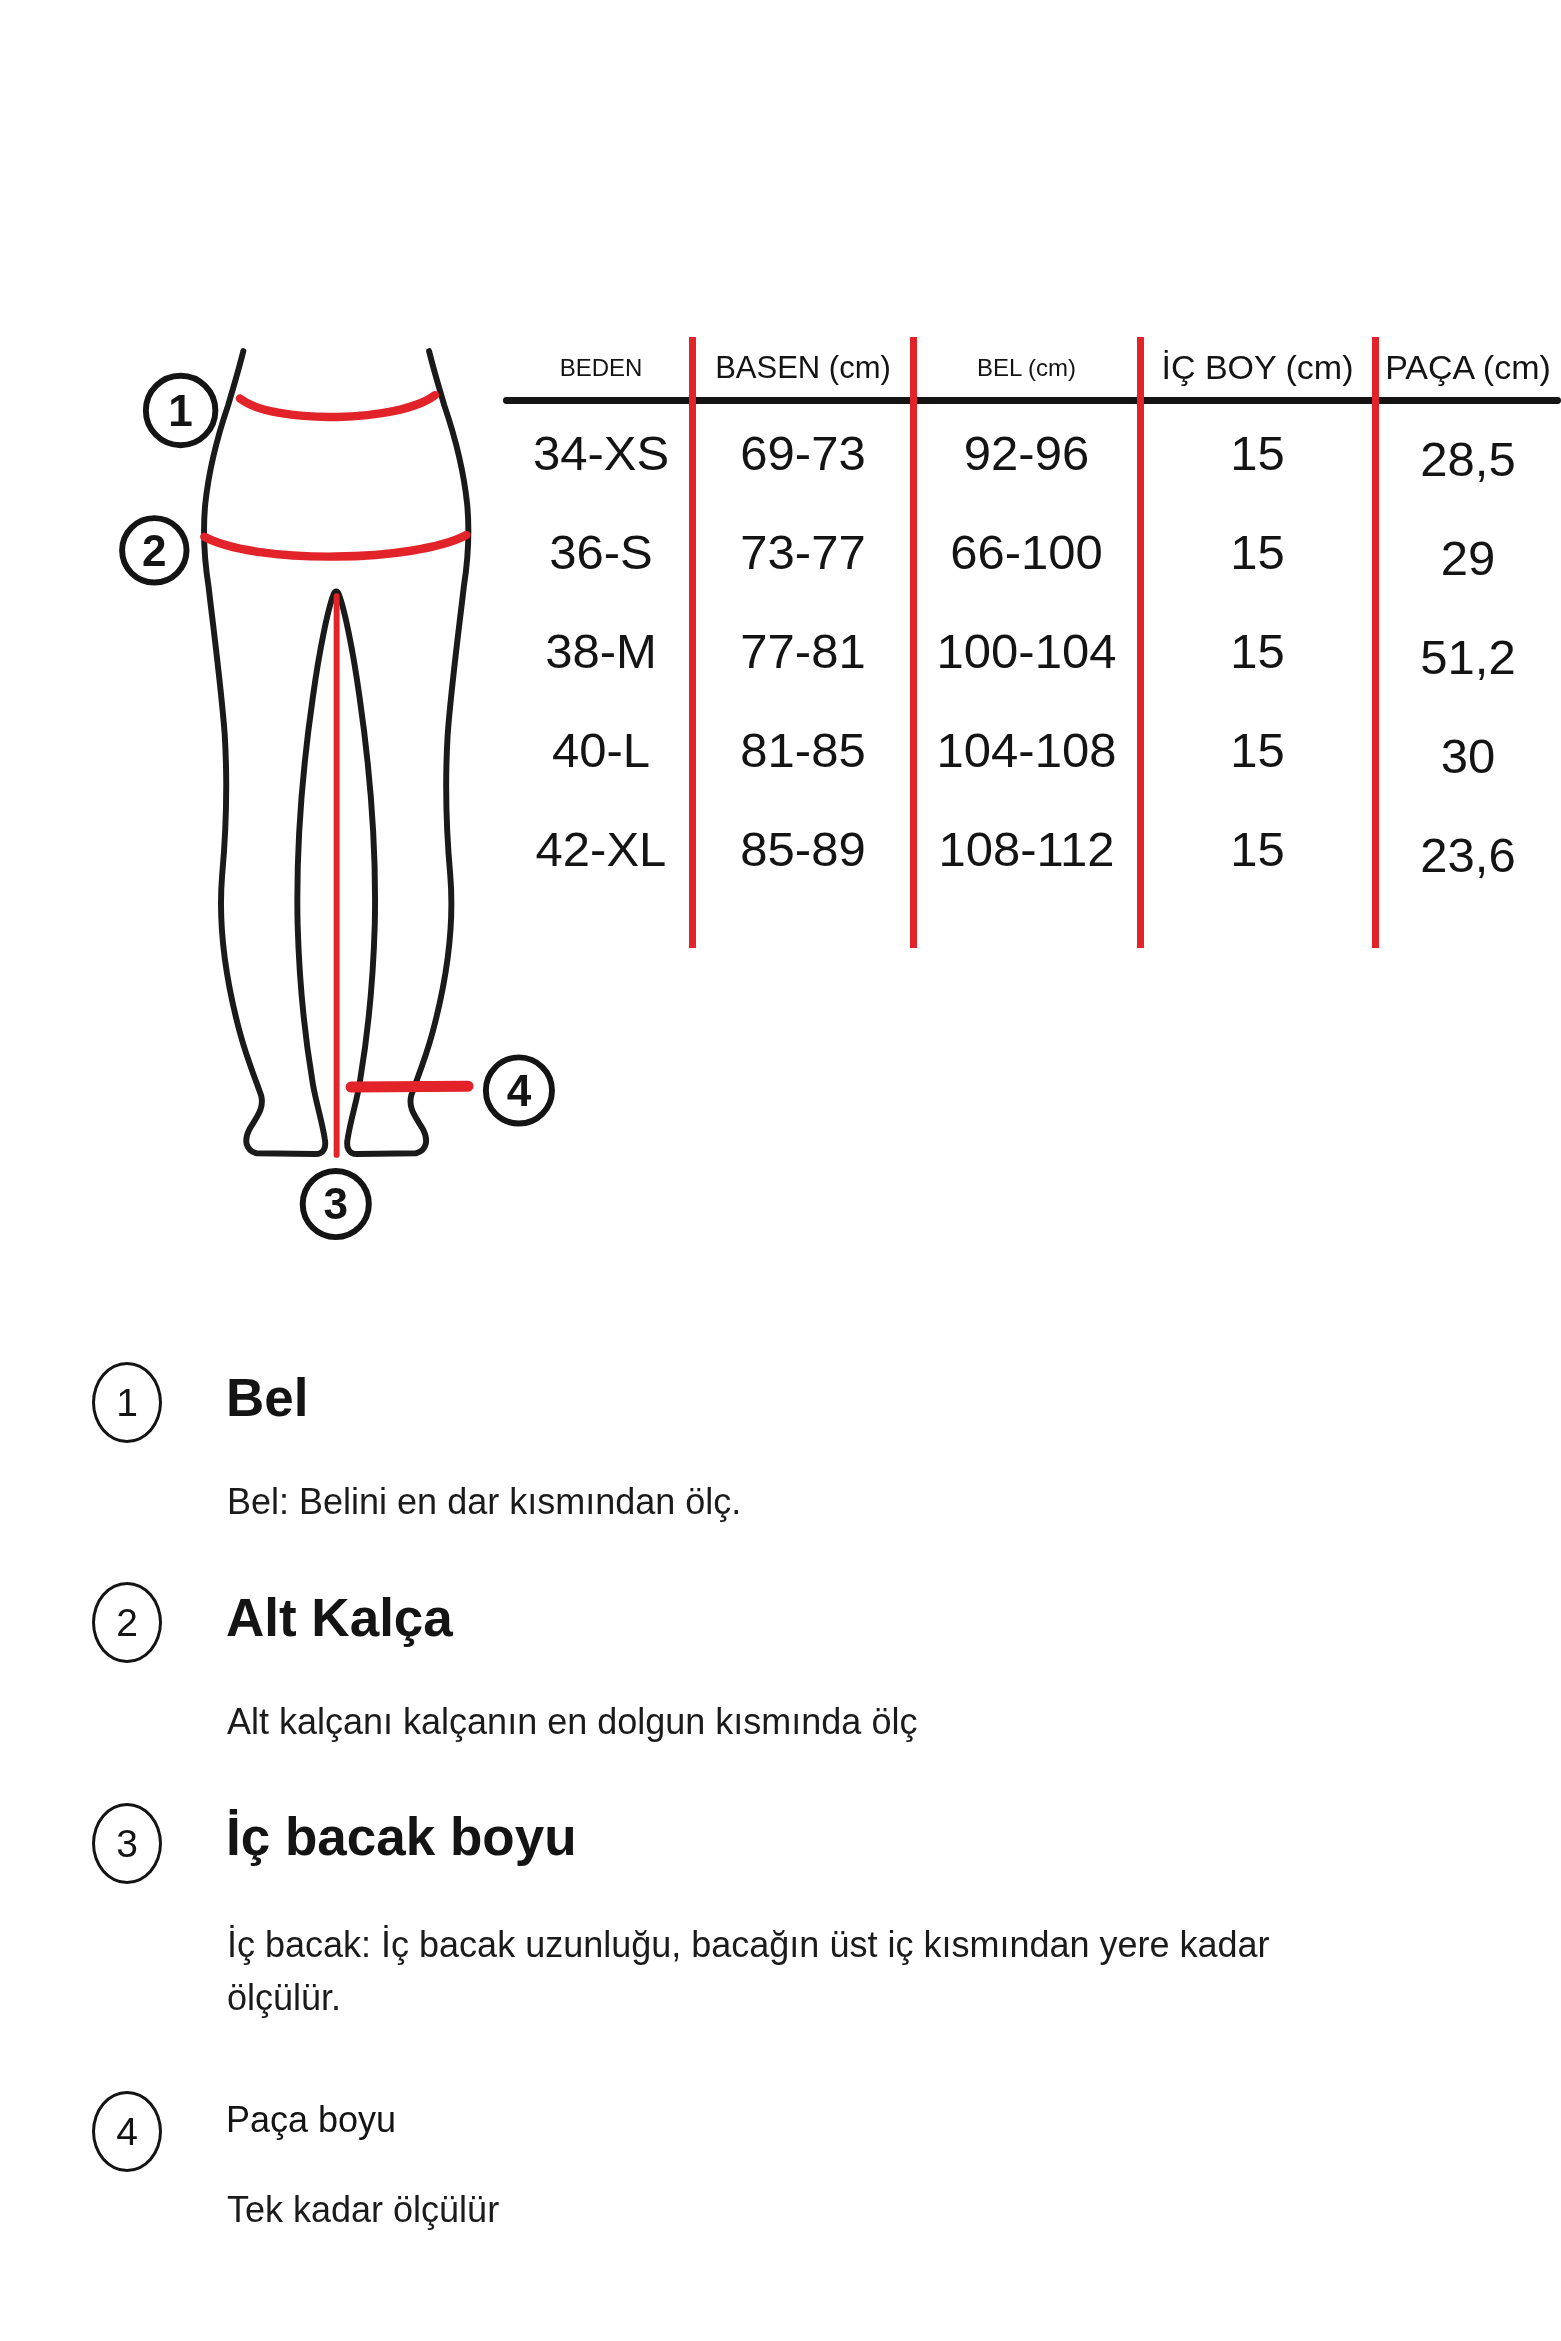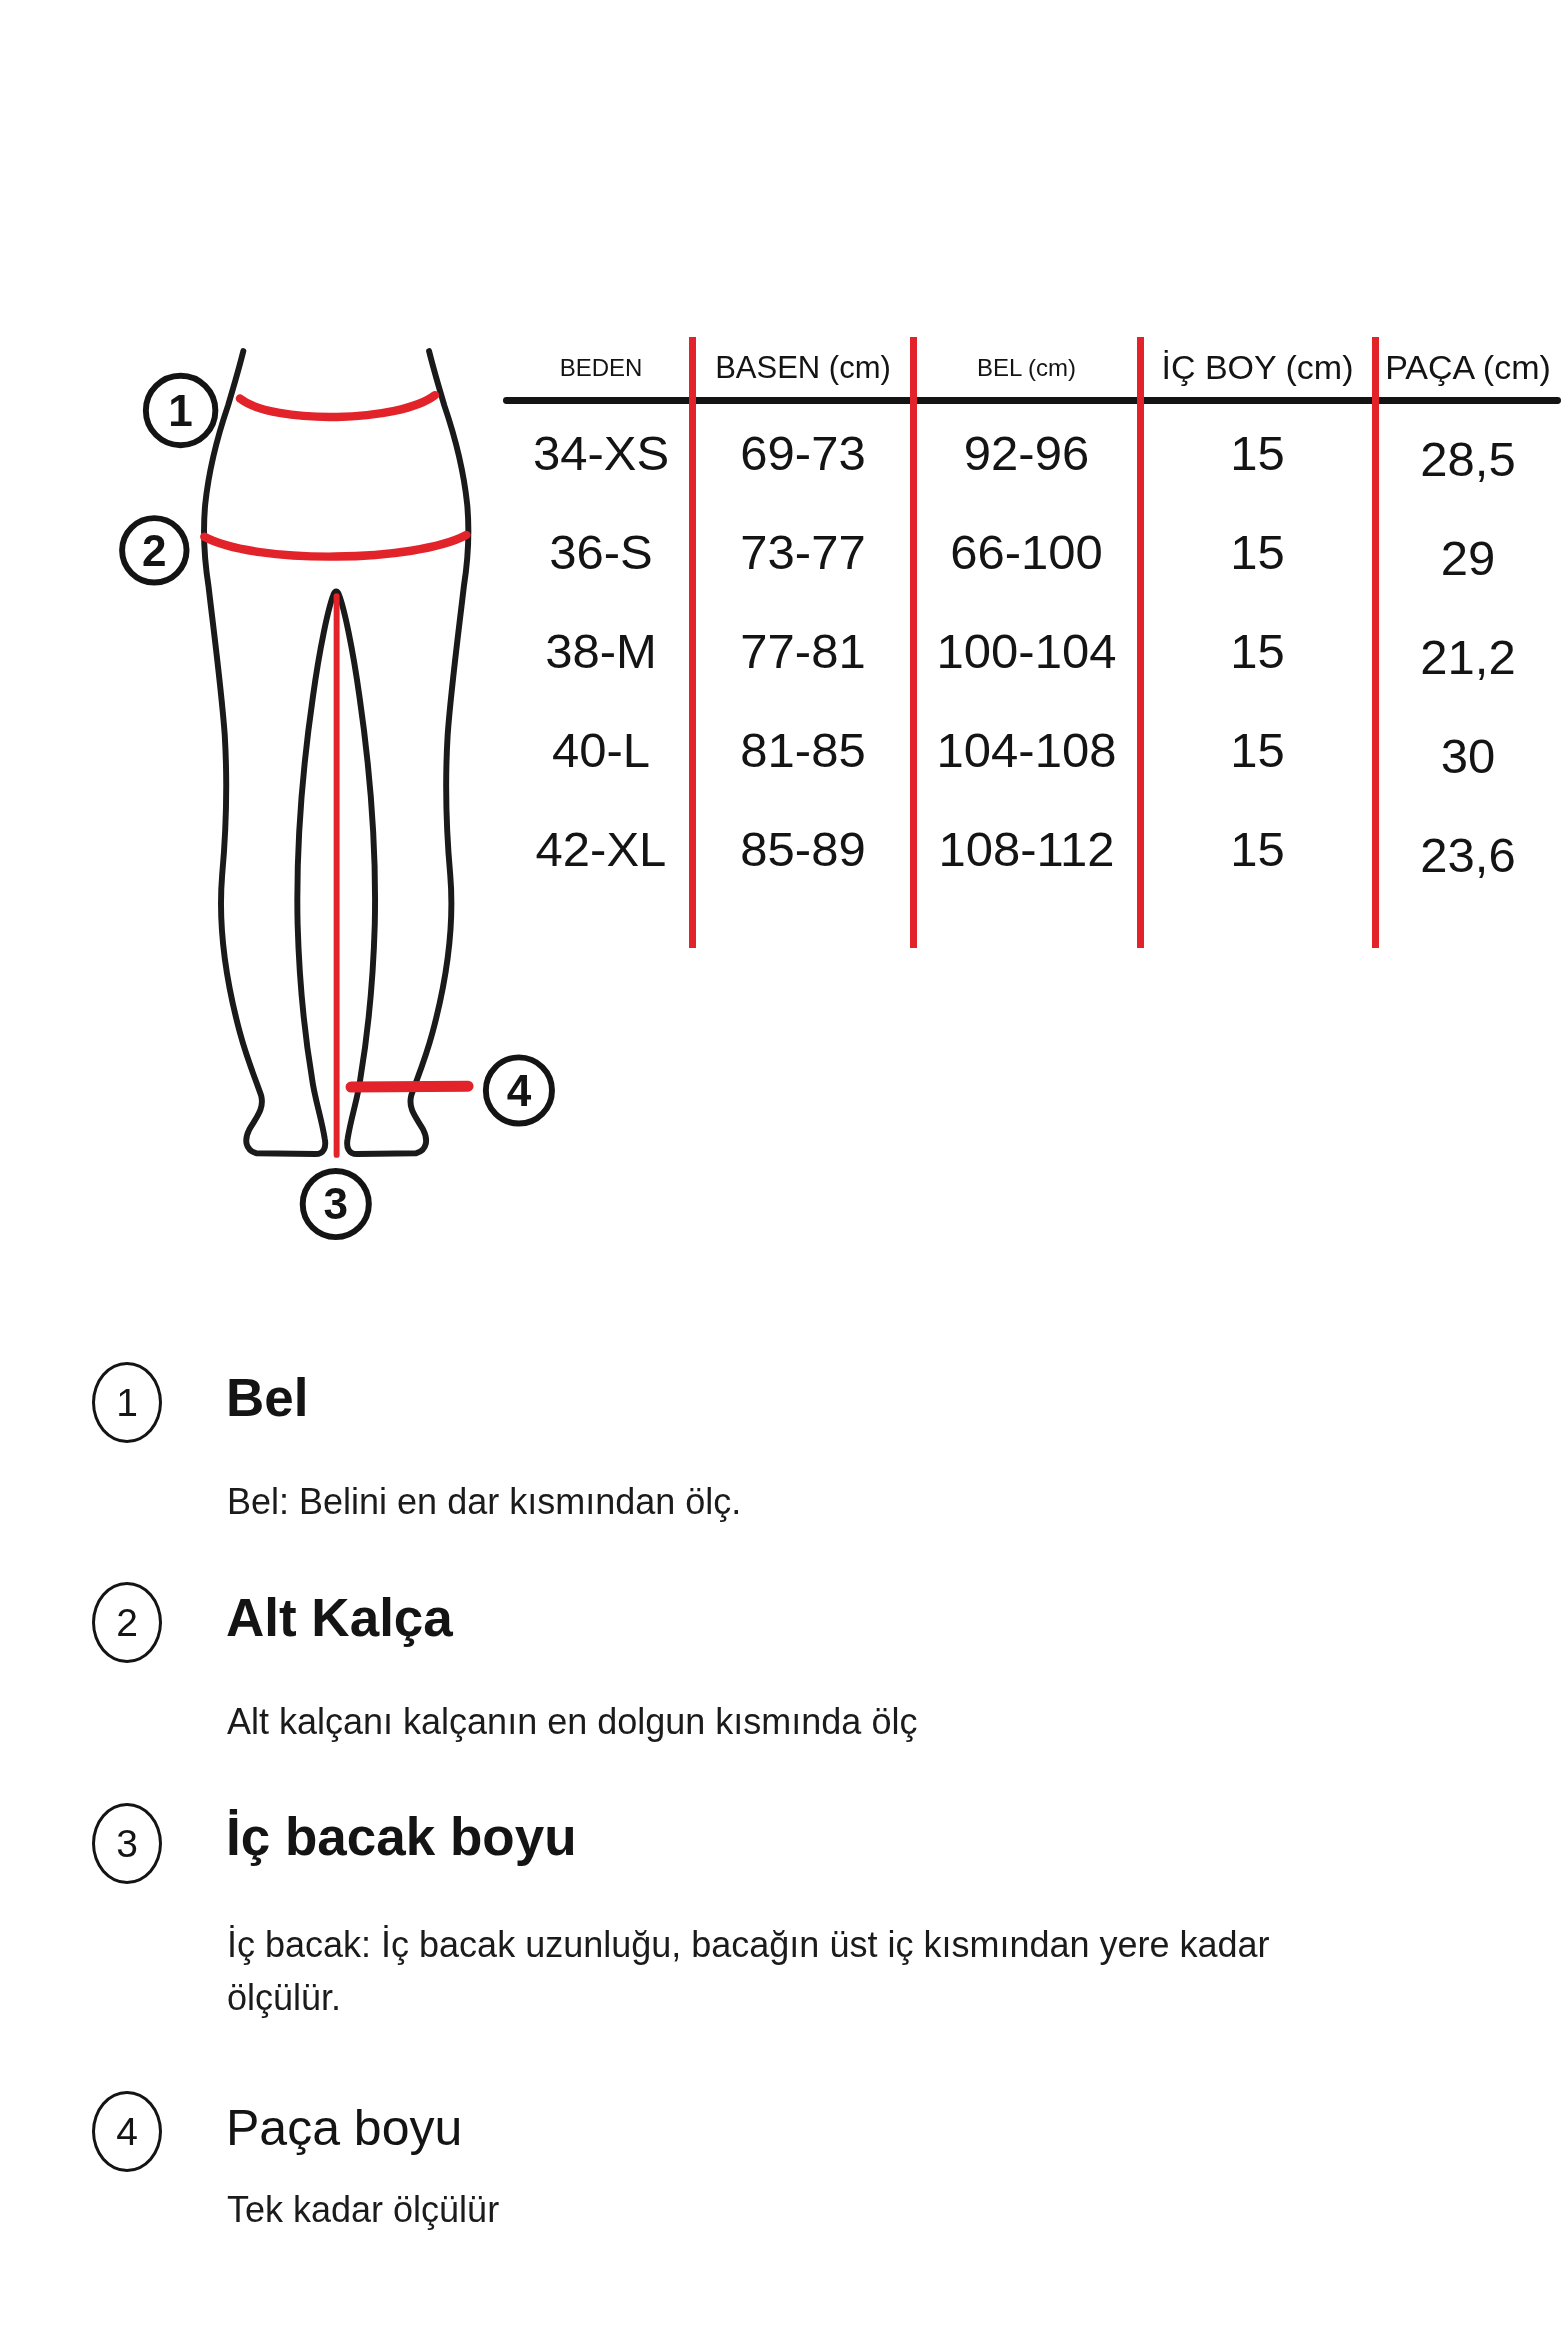--- a/index.html
+++ b/index.html
@@ -34,21 +34,21 @@
   
   .legend-circle{
     position:absolute;left:92px;width:64px;height:75px;
     border:3.4px solid #141414;border-radius:50%;
     display:flex;align-items:center;justify-content:center;
     font-size:39px;font-weight:500;
   }
   .legend-title{
     position:absolute;left:226px;font-weight:700;font-size:53px;white-space:nowrap;
   }
-  .legend-title.light{font-weight:400;font-size:50px;}
+  .legend-title.light{font-weight:400;font-size:36px;}
   .legend-desc{
     position:absolute;left:227px;font-size:36px;line-height:53px;color:#1b1b1b;white-space:pre-wrap;
     width:1102px;
   }
   .c1{top:1362px}.c2{top:1582px}.c3{top:1803px}.c4{top:2091px}
   .t1{top:1367px}.t2{top:1587px}.t3{top:1806px}.t4{top:2099px}
   .d1{top:1475px}.d2{top:1695px}.d3{top:1918px}.d4{top:2183px}
 </style>
 </head>
 <body>
@@ -133,21 +133,21 @@
     <div class="cell val">36-S</div>
     <div class="cell val">73-77</div>
     <div class="cell val">66-100</div>
     <div class="cell val">15</div>
     <div class="cell val paca">29</div>
 
     <div class="cell val">38-M</div>
     <div class="cell val">77-81</div>
     <div class="cell val">100-104</div>
     <div class="cell val">15</div>
-    <div class="cell val paca">21,2</div>
+    <div class="cell val paca">51,2</div>
 
     <div class="cell val">40-L</div>
     <div class="cell val">81-85</div>
     <div class="cell val">104-108</div>
     <div class="cell val">15</div>
     <div class="cell val paca">30</div>
 
     <div class="cell val">42-XL</div>
     <div class="cell val">85-89</div>
     <div class="cell val">108-112</div>

